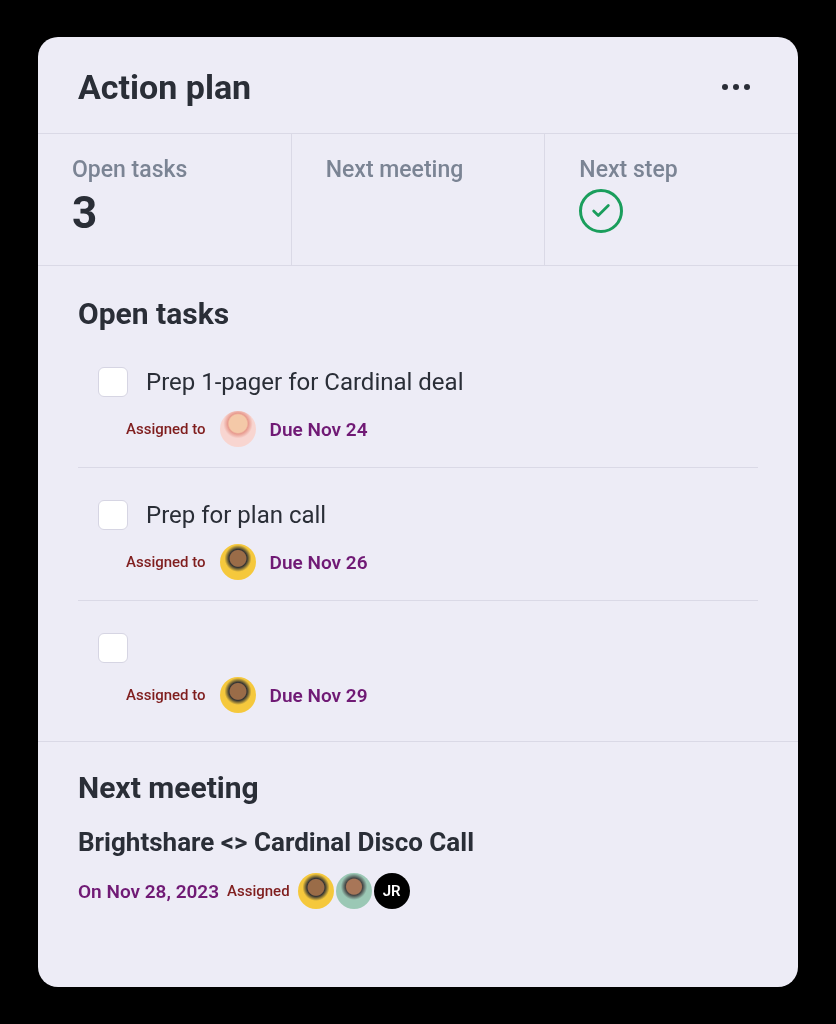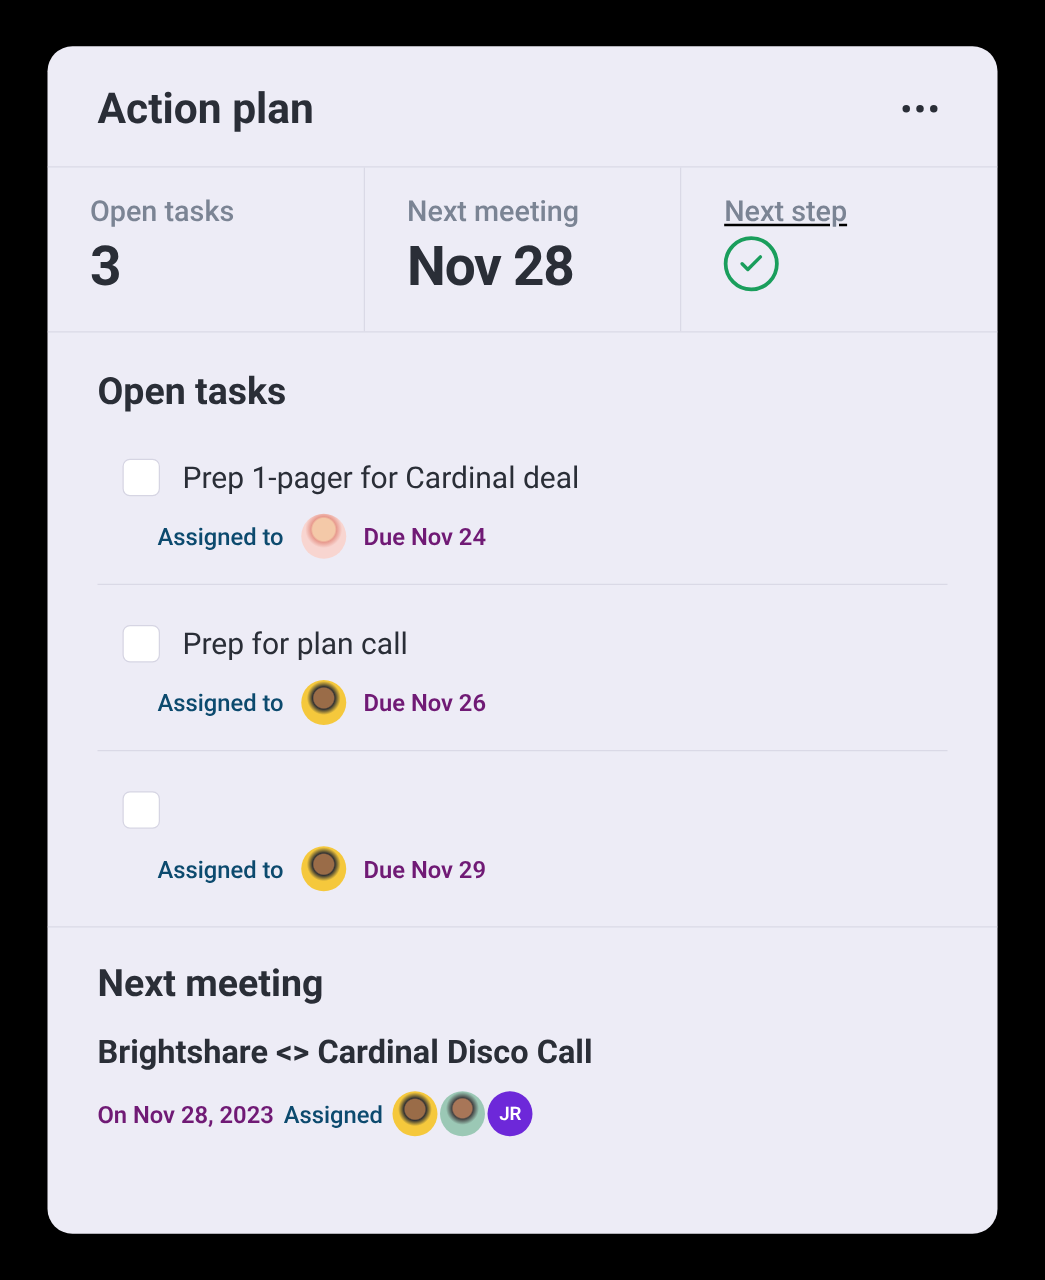--- a/index.html
+++ b/index.html
@@ -53,21 +53,20 @@
       border-top: 1px solid #dad9e6;
       border-bottom: 1px solid #dad9e6;
     }
     .stat {
       flex: 1;
       padding: 22px 28px 26px 34px;
       border-right: 1px solid #dad9e6;
     }
     .stat:last-child {
       border-right: none;
-      text-decoration: underline;
     }
     .stat-label {
       font-size: 23px;
       color: #7b8494;
       font-weight: 500;
       margin-bottom: 4px;
     }
     .stat-value {
       font-size: 44px;
       font-weight: 700;
@@ -127,22 +126,22 @@
       color: #2a2e37;
       font-weight: 400;
     }
     .task-meta {
       display: flex;
       align-items: center;
       gap: 14px;
       padding-left: 48px;
     }
     .meta-label {
-      font-size: 19px;
-      color: #0c4a6e;
+      font-size: 15px;
+      color: #7f1d1d;
       font-weight: 500;
     }
     .meta-value {
       font-size: 19px;
       color: #701a75;
       font-weight: 600;
     }
     .avatar {
       width: 36px;
       height: 36px;
@@ -152,21 +151,21 @@
     .avatar-1 {
       background: radial-gradient(circle at 50% 35%, #f4c9a8 30%, #e89b8f 35%, #f8d5d0 50%);
     }
     .avatar-2 {
       background: radial-gradient(circle at 50% 40%, #9a6c48 28%, #333 32%, #f5c83c 48%);
     }
     .avatar-3 {
       background: radial-gradient(circle at 50% 38%, #a87658 26%, #444 30%, #9bc8b5 46%);
     }
     .avatar-initials {
-      background: #6d28d9;
+      background: #000000;
       color: #fff;
       display: flex;
       align-items: center;
       justify-content: center;
       font-size: 15px;
       font-weight: 600;
     }
     .divider {
       height: 1px;
       background: #dad9e6;
@@ -211,21 +210,20 @@
     </div>
   </div>
 
   <div class="stats-row">
     <div class="stat">
       <div class="stat-label">Open tasks</div>
       <div class="stat-value">3</div>
     </div>
     <div class="stat">
       <div class="stat-label">Next meeting</div>
-      <div class="stat-value">Nov 28</div>
     </div>
     <div class="stat">
       <div class="stat-label">Next step</div>
       <div class="check-circle">
         <svg viewBox="0 0 24 24" fill="none" stroke="#1a9e5c" stroke-width="3" stroke-linecap="round" stroke-linejoin="round">
           <polyline points="4 12 9 17 20 6"></polyline>
         </svg>
       </div>
     </div>
   </div>

